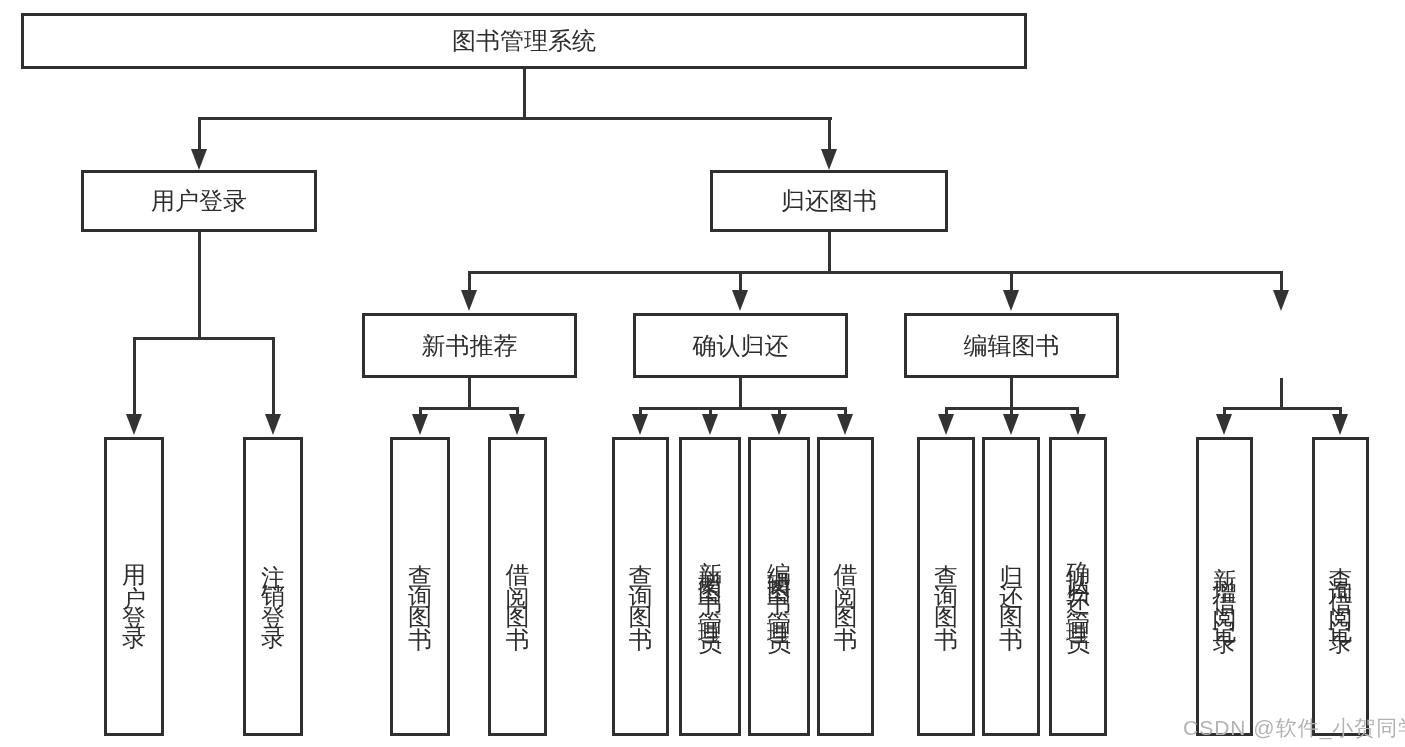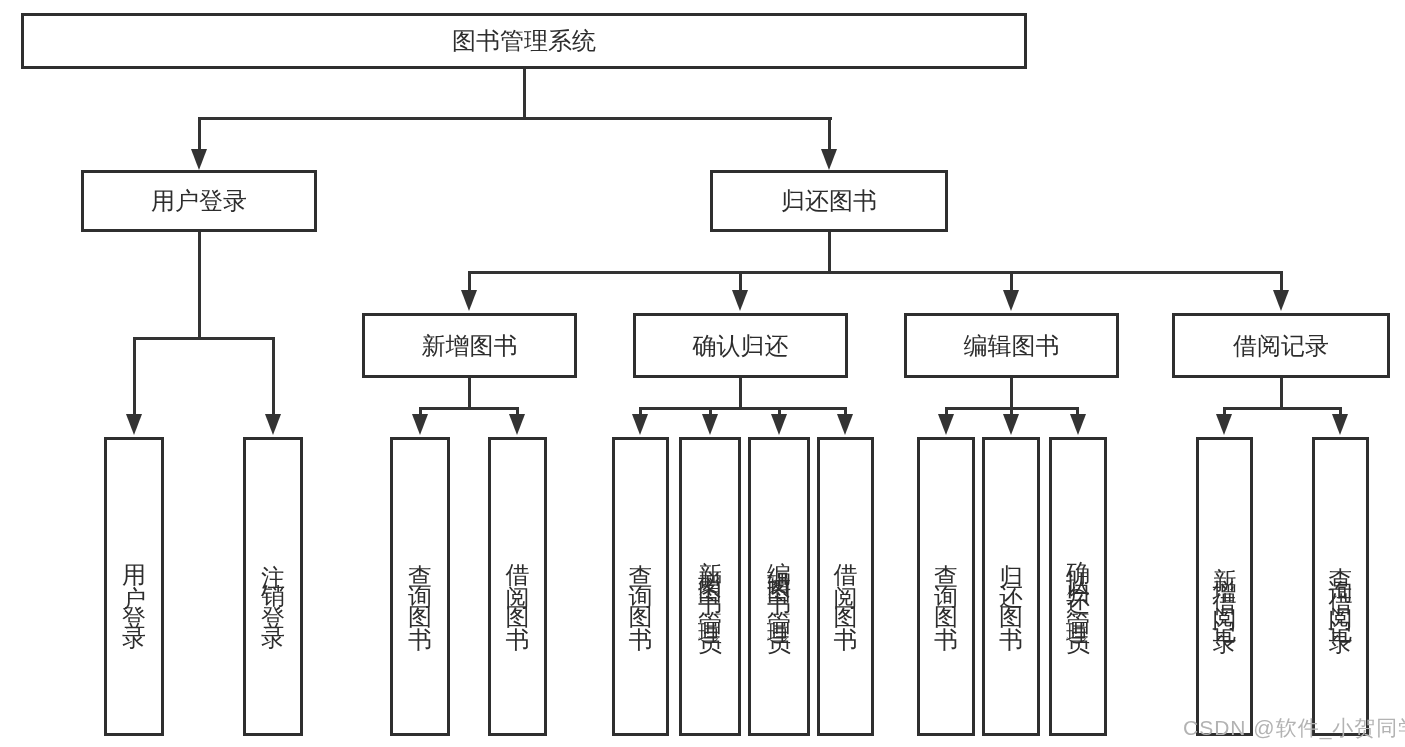--- a/index.html
+++ b/index.html
@@ -65,30 +65,27 @@
   </div>
 
   <div class="box" style="left:81px;top:170px;width:236px;height:62px">
     <span class="lbl">用户登录</span>
   </div>
   <div class="box" style="left:710px;top:170px;width:238px;height:62px">
     <span class="lbl">归还图书</span>
   </div>
 
   <div class="box" style="left:362px;top:313px;width:215px;height:65px">
-    <span class="lbl">新增图书</span>
+    <span class="lbl">新书推荐</span>
   </div>
   <div class="box" style="left:633px;top:313px;width:215px;height:65px">
     <span class="lbl">确认归还</span>
   </div>
   <div class="box" style="left:904px;top:313px;width:215px;height:65px">
     <span class="lbl">编辑图书</span>
-  </div>
-  <div class="box" style="left:1172px;top:313px;width:218px;height:65px">
-    <span class="lbl">借阅记录</span>
   </div>
 
   <div class="box" style="left:104px;top:437px;width:60px;height:299px">
     <span class="lbl vtext" style="letter-spacing: 21px;">用户登录</span>
   </div>
   <div class="box" style="left:243px;top:437px;width:60px;height:299px">
     <span class="lbl vtext" style="letter-spacing: 21px;">注销登录</span>
   </div>
 
   <div class="box" style="left:390px;top:437px;width:60px;height:299px">

